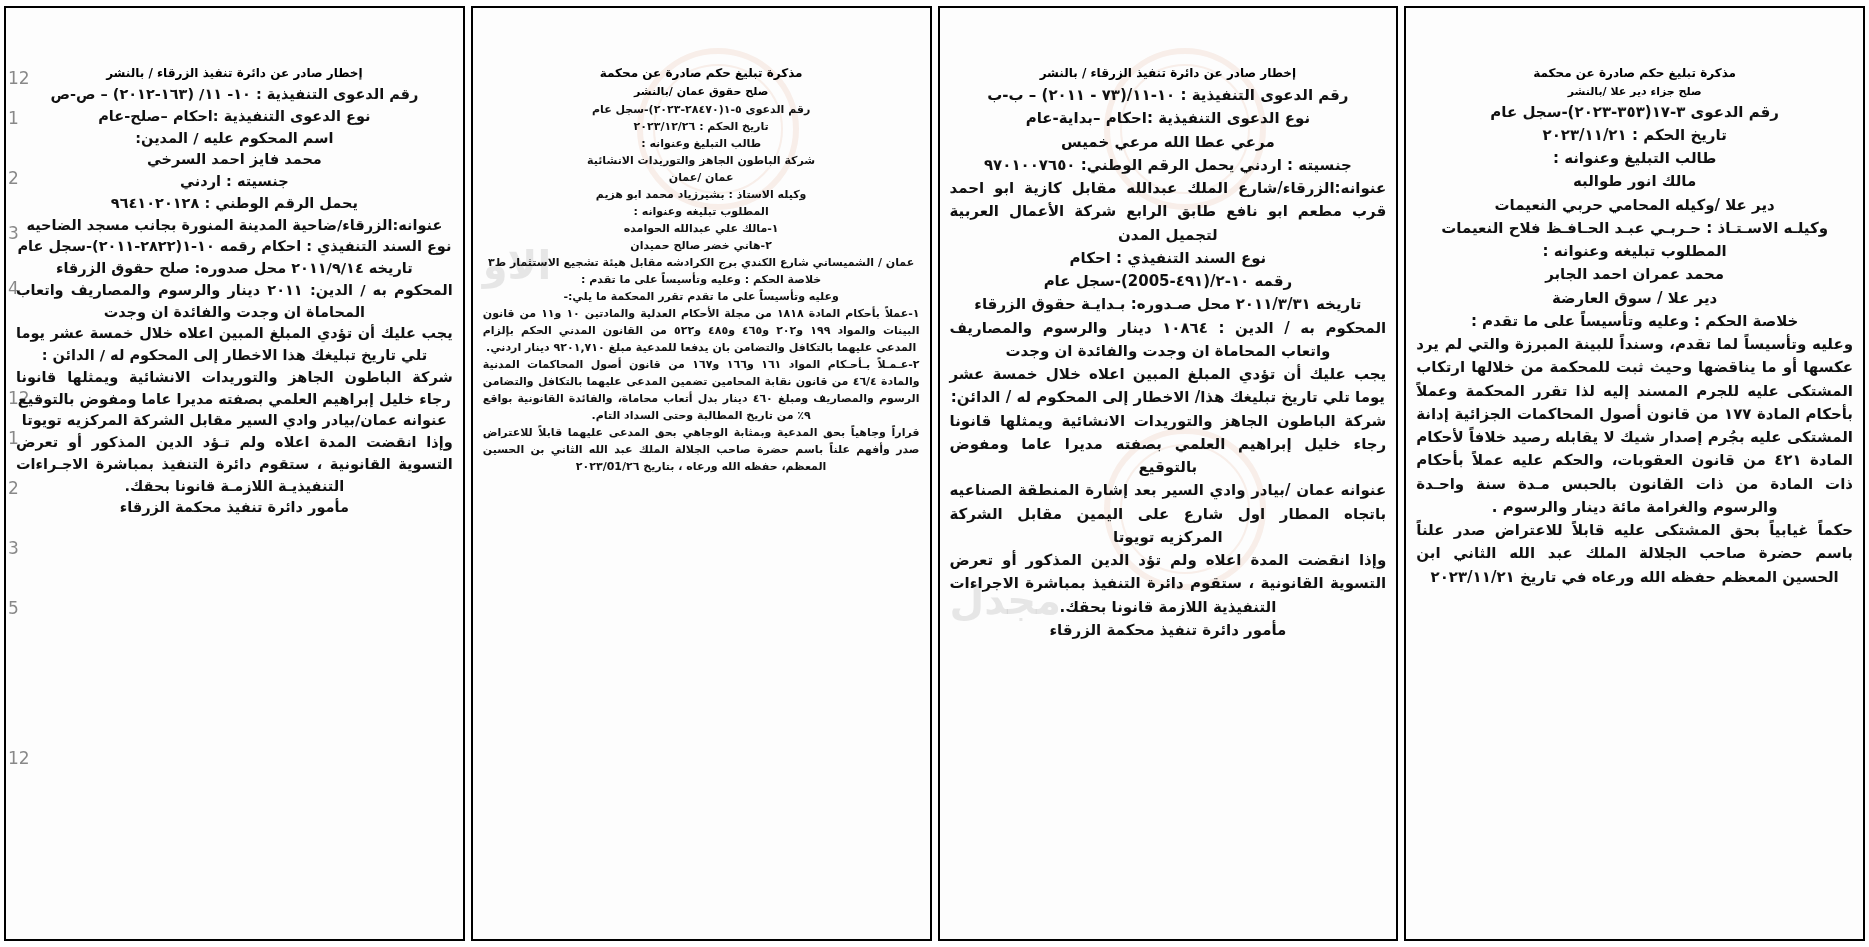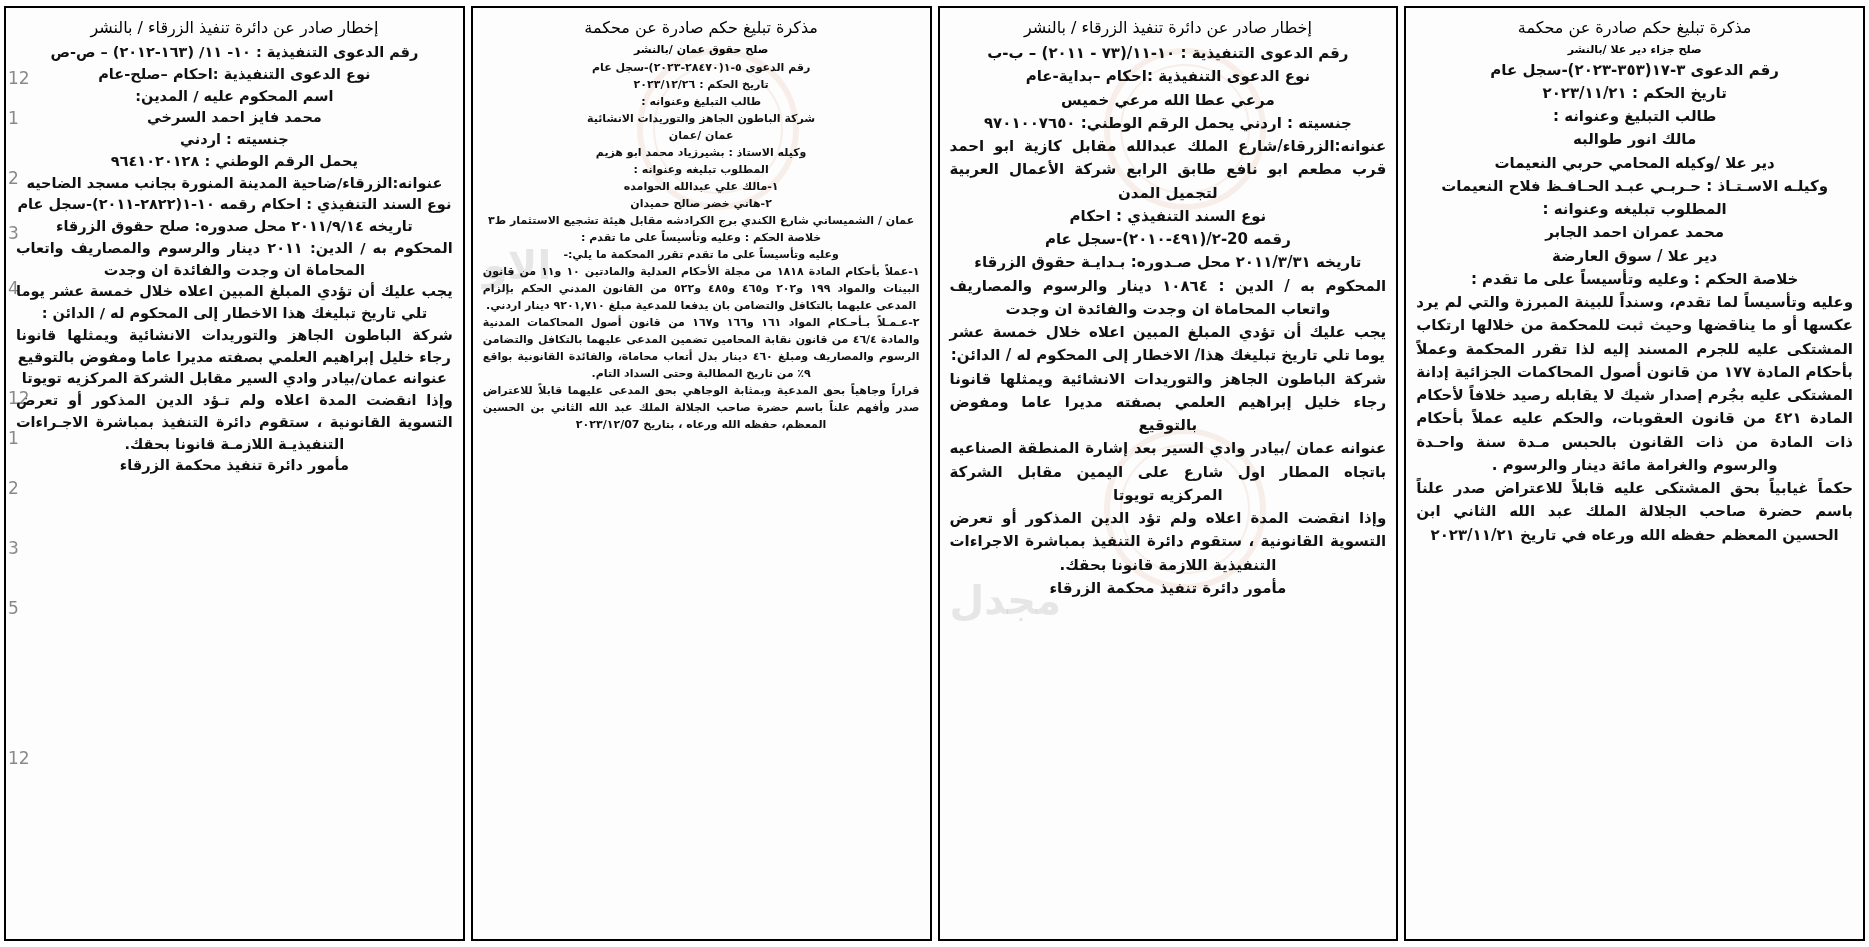--- a/index.html
+++ b/index.html
@@ -72,24 +72,25 @@
   .ruler {
     position: absolute;
     z-index: 2;
     left: 2px;
     color: rgba(40,40,40,0.55);
     font-size: 17px;
     font-family: "DejaVu Sans", sans-serif;
     pointer-events: none;
   }
   .title {
-    font-weight: normal;
-    font-size: 16px;
+    font-weight: bold;
+    font-size: 12px;
     line-height: 1.5;
     margin-bottom: 2px;
+    margin-top: 48px;
   }
   .subtitle {
     font-weight: bold;
     font-size: 11px;
     line-height: 1.5;
   }
   .line {
     font-size: 15px;
     line-height: 1.55;
     color: #111;
@@ -134,21 +135,21 @@
     <div class="seal s2"></div>
     <div class="wm-text w2">مجدل</div>
     <div class="body">
       <div class="title">إخطار صادر عن دائرة تنفيذ الزرقاء / بالنشر</div>
       <div class="line b">رقم الدعوى التنفيذية : ١٠-١١/(٧٣ - ٢٠١١) – ب-ب</div>
       <div class="line b">نوع الدعوى التنفيذية :احكام –بداية-عام</div>
       <div class="line b">مرعي عطا الله مرعي خميس</div>
       <div class="line b">جنسيته : اردني  يحمل الرقم الوطني: ٩٧٠١٠٠٧٦٥٠</div>
       <div class="line b just">عنوانه:الزرقاء/شارع الملك عبدالله مقابل كازية ابو احمد قرب مطعم ابو نافع طابق الرابع شركة الأعمال العربية لتجميل المدن</div>
       <div class="line b">نوع السند التنفيذي : احكام</div>
-      <div class="line b">رقمه 20-٢/(٤٩١-٢٠١٠)-سجل عام</div>
+      <div class="line b">رقمه ١٠-٢/(٤٩١-2005)-سجل عام</div>
       <div class="line b just">تاريخه ٢٠١١/٣/٣١ محل صـدوره: بـدايـة حقوق الزرقاء</div>
       <div class="line b just">المحكوم به / الدين : ١٠٨٦٤ دينار والرسوم والمصاريف واتعاب المحاماة ان وجدت والفائدة ان وجدت</div>
       <div class="line b just">يجب عليك أن تؤدي المبلغ المبين اعلاه خلال خمسة عشر يوما تلي تاريخ تبليغك هذا/ الاخطار إلى المحكوم له / الدائن:</div>
       <div class="line b just">شركة الباطون الجاهز والتوريدات الانشائية ويمثلها قانونا رجاء خليل إبراهيم العلمي بصفته مديرا عاما ومفوض بالتوقيع</div>
       <div class="line b just">عنوانه عمان /بيادر وادي السير بعد إشارة المنطقة الصناعيه باتجاه المطار اول شارع على اليمين مقابل الشركة المركزيه تويوتا</div>
       <div class="line b just">وإذا انقضت المدة اعلاه ولم تؤد الدين المذكور أو تعرض التسوية القانونية ، ستقوم دائرة التنفيذ بمباشرة الاجراءات التنفيذية اللازمة قانونا بحقك.</div>
       <div class="line b">مأمور دائرة تنفيذ محكمة الزرقاء</div>
     </div>
   </div>
 
@@ -165,21 +166,21 @@
       <div class="line b">عمان /عمان</div>
       <div class="line b">وكيله الاستاذ : بشيرزياد محمد ابو هزيم</div>
       <div class="line b">المطلوب تبليغه وعنوانه :</div>
       <div class="line b">١-مالك علي عبدالله الحوامده</div>
       <div class="line b">٢-هاني خضر صالح حميدان</div>
       <div class="line b just">عمان / الشميساني شارع الكندي برج الكرادشه مقابل هيئة تشجيع الاستثمار ط٣</div>
       <div class="line b">خلاصة الحكم : وعليه وتأسيساً على ما تقدم :</div>
       <div class="line b">وعليه وتأسيساً على ما تقدم تقرر المحكمة ما يلي:-</div>
       <div class="line b just">١-عملاً بأحكام المادة ١٨١٨ من مجلة الأحكام العدلية والمادتين ١٠ و١١ من قانون  البينات والمواد ١٩٩ و٢٠٢ و٤٦٥ و٤٨٥ و٥٢٢ من القانون المدني الحكم بإلزام المدعى عليهما بالتكافل والتضامن بان يدفعا  للمدعية مبلغ ٩٢٠١,٧١٠ دينار اردني.</div>
       <div class="line b just">٢-عـمـلاً بـأحـكام المواد ١٦١ و١٦٦ و١٦٧ من قانون أصول المحاكمات المدنية والمادة ٤٦/٤ من قانون نقابة المحامين تضمين المدعى عليهما بالتكافل والتضامن  الرسوم والمصاريف ومبلغ ٤٦٠ دينار بدل أتعاب محاماة، والفائدة القانونية بواقع ٩٪ من تاريخ المطالبة وحتى السداد التام.</div>
-      <div class="line b just">قراراً وجاهياً بحق المدعية وبمثابة الوجاهي بحق المدعى عليهما قابلاً للاعتراض صدر وأفهم علناً باسم حضرة صاحب الجلالة الملك عبد الله الثاني بن الحسين المعظم، حفظه الله ورعاه ، بتاريخ ٢٠٢٣/١٢/07</div>
+      <div class="line b just">قراراً وجاهياً بحق المدعية وبمثابة الوجاهي بحق المدعى عليهما قابلاً للاعتراض صدر وأفهم علناً باسم حضرة صاحب الجلالة الملك عبد الله الثاني بن الحسين المعظم، حفظه الله ورعاه ، بتاريخ ٢٠٢٣/01/٢٦</div>
     </div>
   </div>
 
   <div class="notice col-4">
     <div class="ruler" style="top:60px;">12</div>
     <div class="ruler" style="top:100px;">1</div>
     <div class="ruler" style="top:160px;">2</div>
     <div class="ruler" style="top:215px;">3</div>
     <div class="ruler" style="top:270px;">4</div>
     <div class="ruler" style="top:380px;">12</div>

